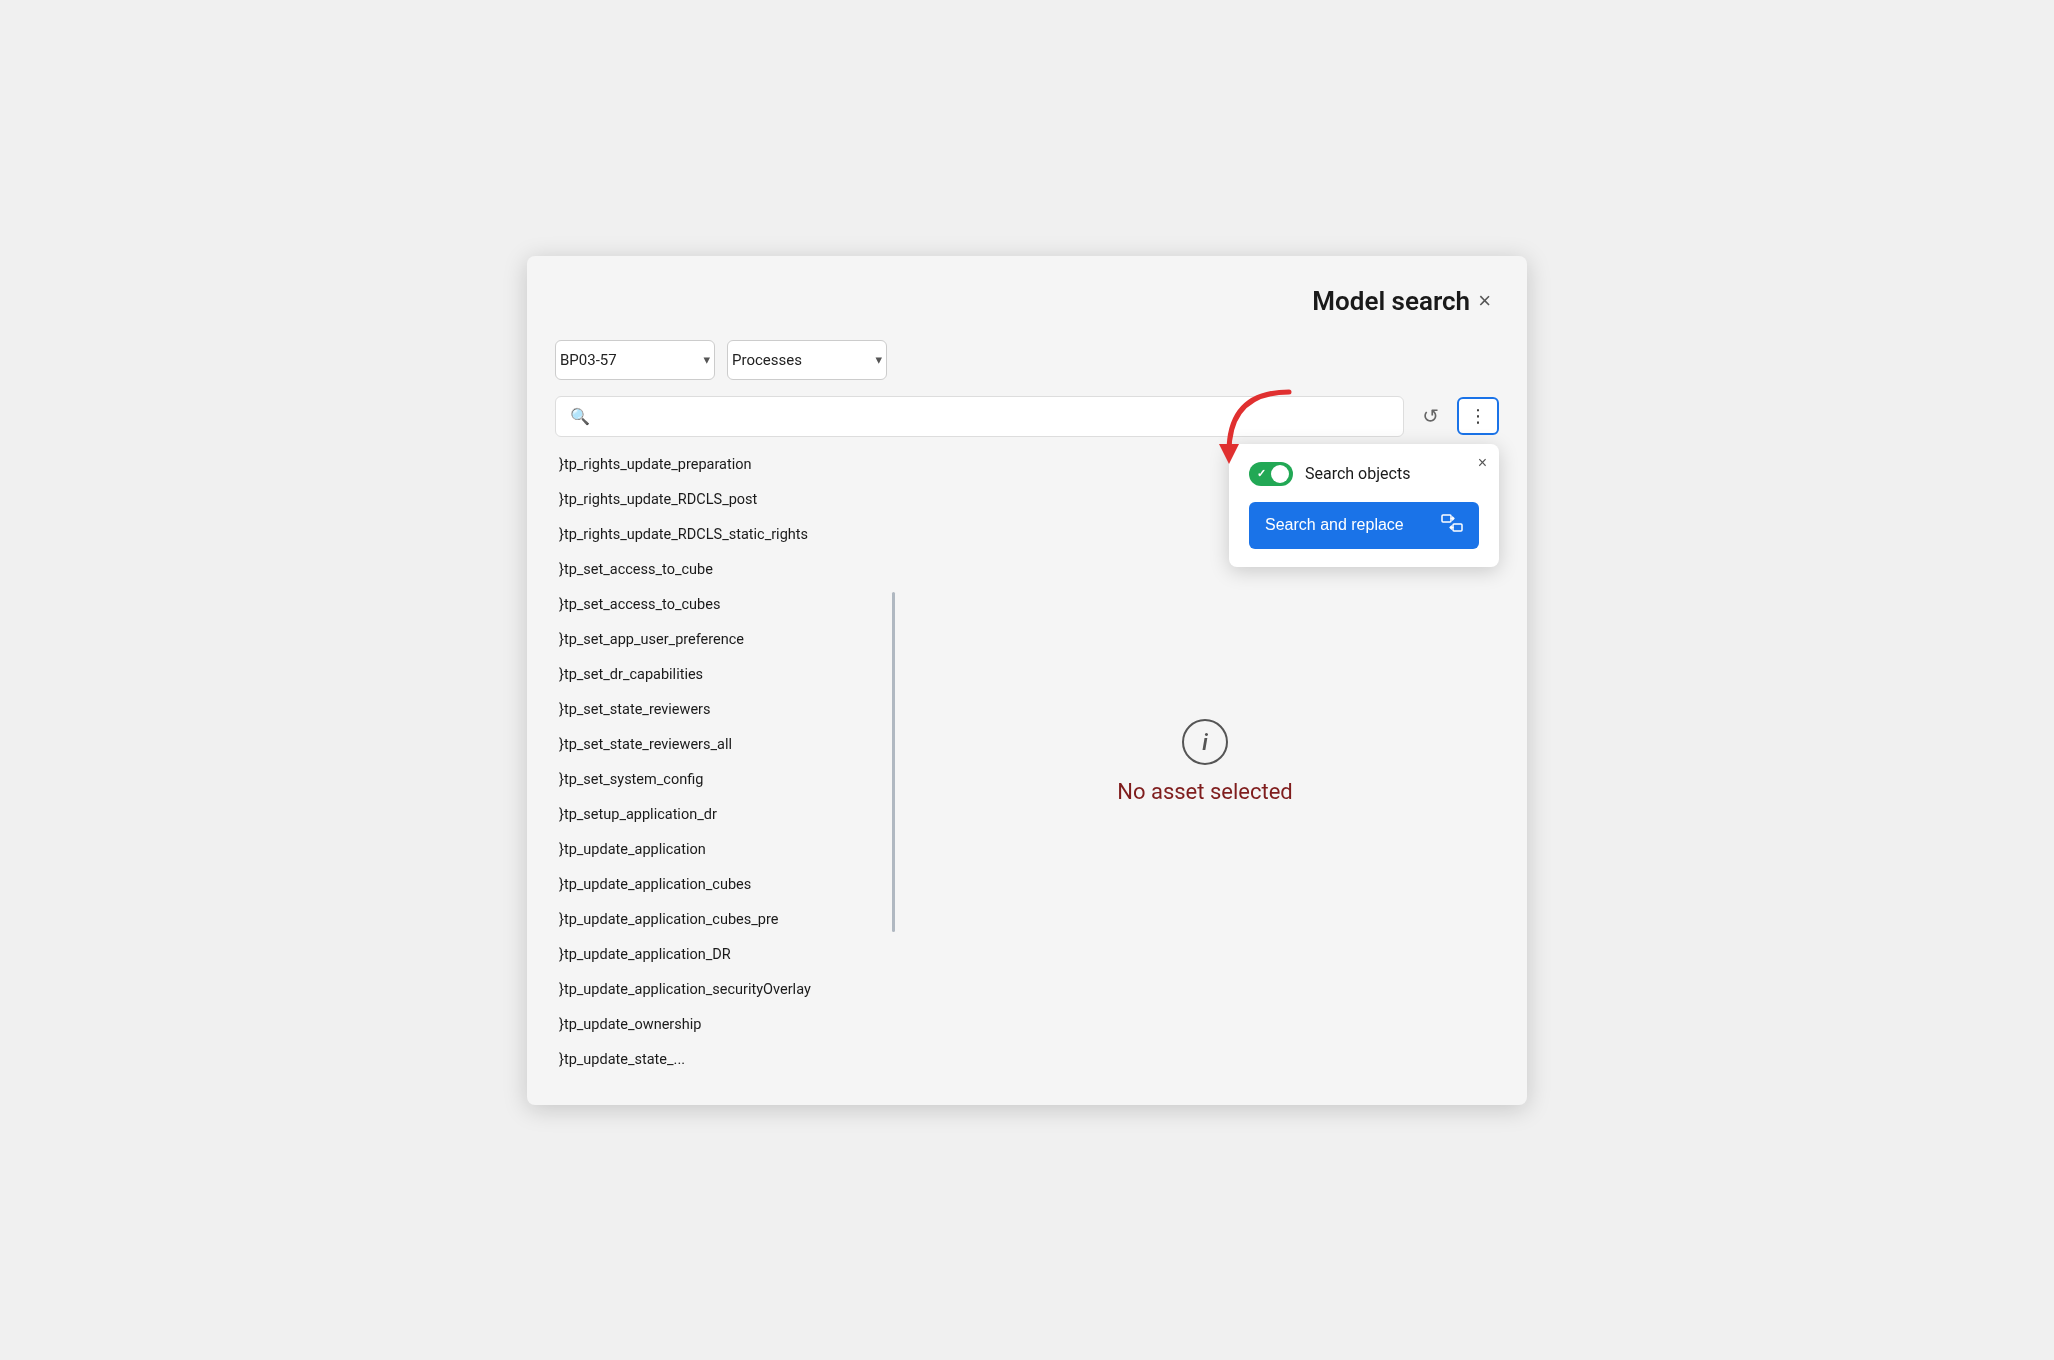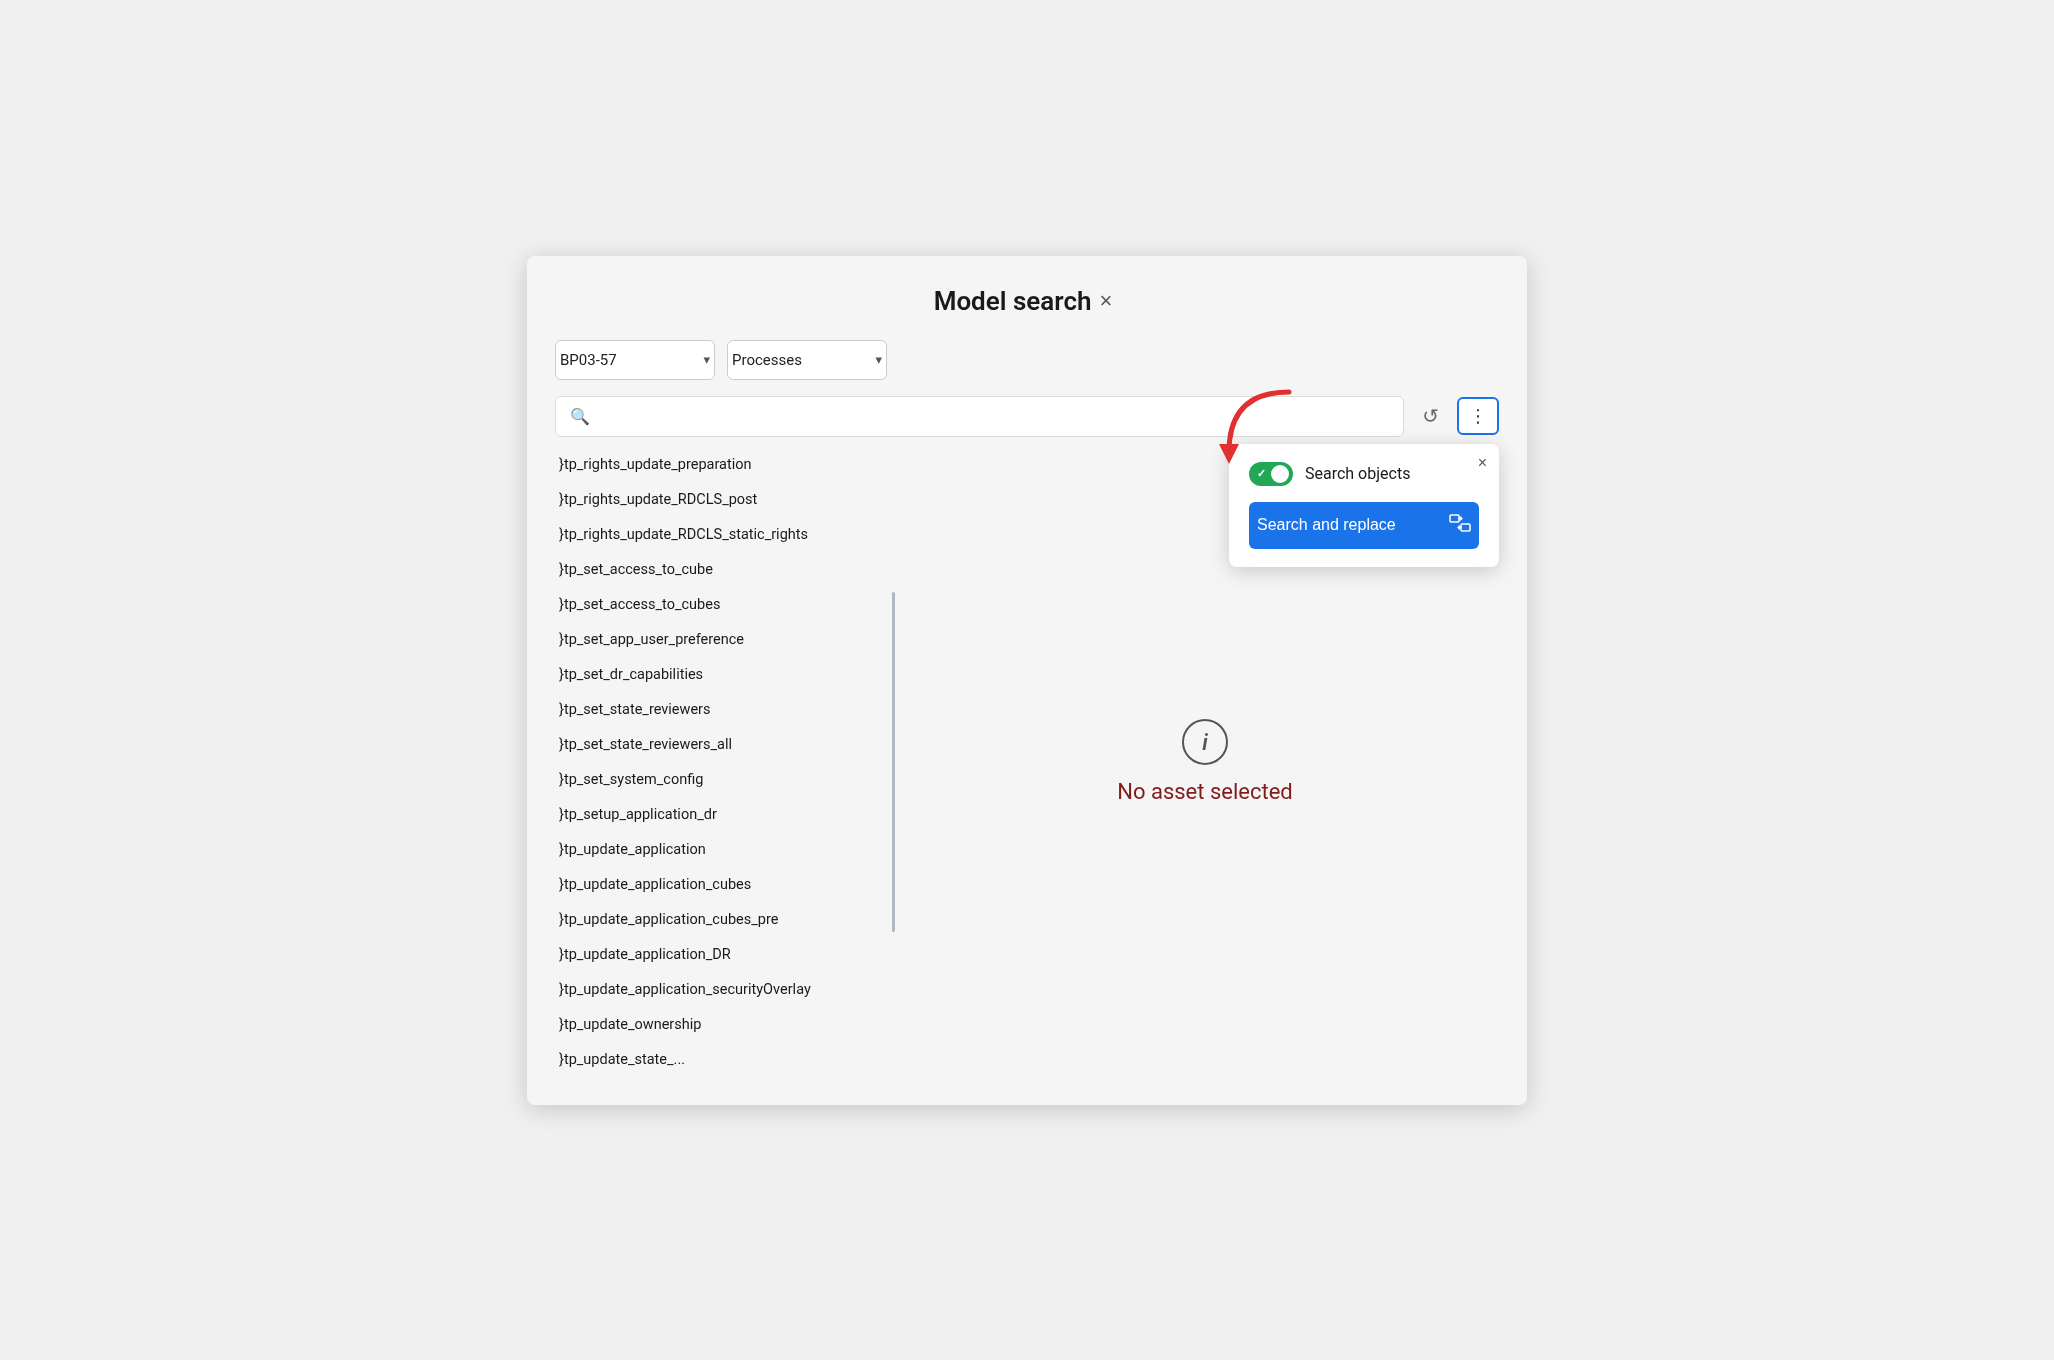--- a/index.html
+++ b/index.html
@@ -18,21 +18,21 @@
       border-radius: 8px;
       box-shadow: 0 4px 24px rgba(0,0,0,0.18);
       position: relative;
       padding: 28px 28px 28px 28px;
       display: flex;
       flex-direction: column;
     }
     .modal-header {
       display: flex;
       align-items: center;
-      justify-content: center;
+      justify-content: flex-end;
       margin-bottom: 22px;
     }
     .modal-title {
       font-size: 26px;
       font-weight: 600;
       color: #1a1a1a;
     }
     .close-btn {
       background: none;
       border: none;
@@ -244,21 +244,21 @@
     .system-objects-label {
       font-size: 16px;
       color: #1a1a1a;
     }
     .search-replace-btn {
       width: 100%;
       background: #1a73e8;
       color: #fff;
       border: none;
       border-radius: 6px;
-      padding: 12px 8px;
+      padding: 12px 16px;
       font-size: 16px;
       cursor: pointer;
       display: flex;
       align-items: center;
       justify-content: space-between;
     }
     .search-replace-icon {
       font-size: 18px;
     }
 

